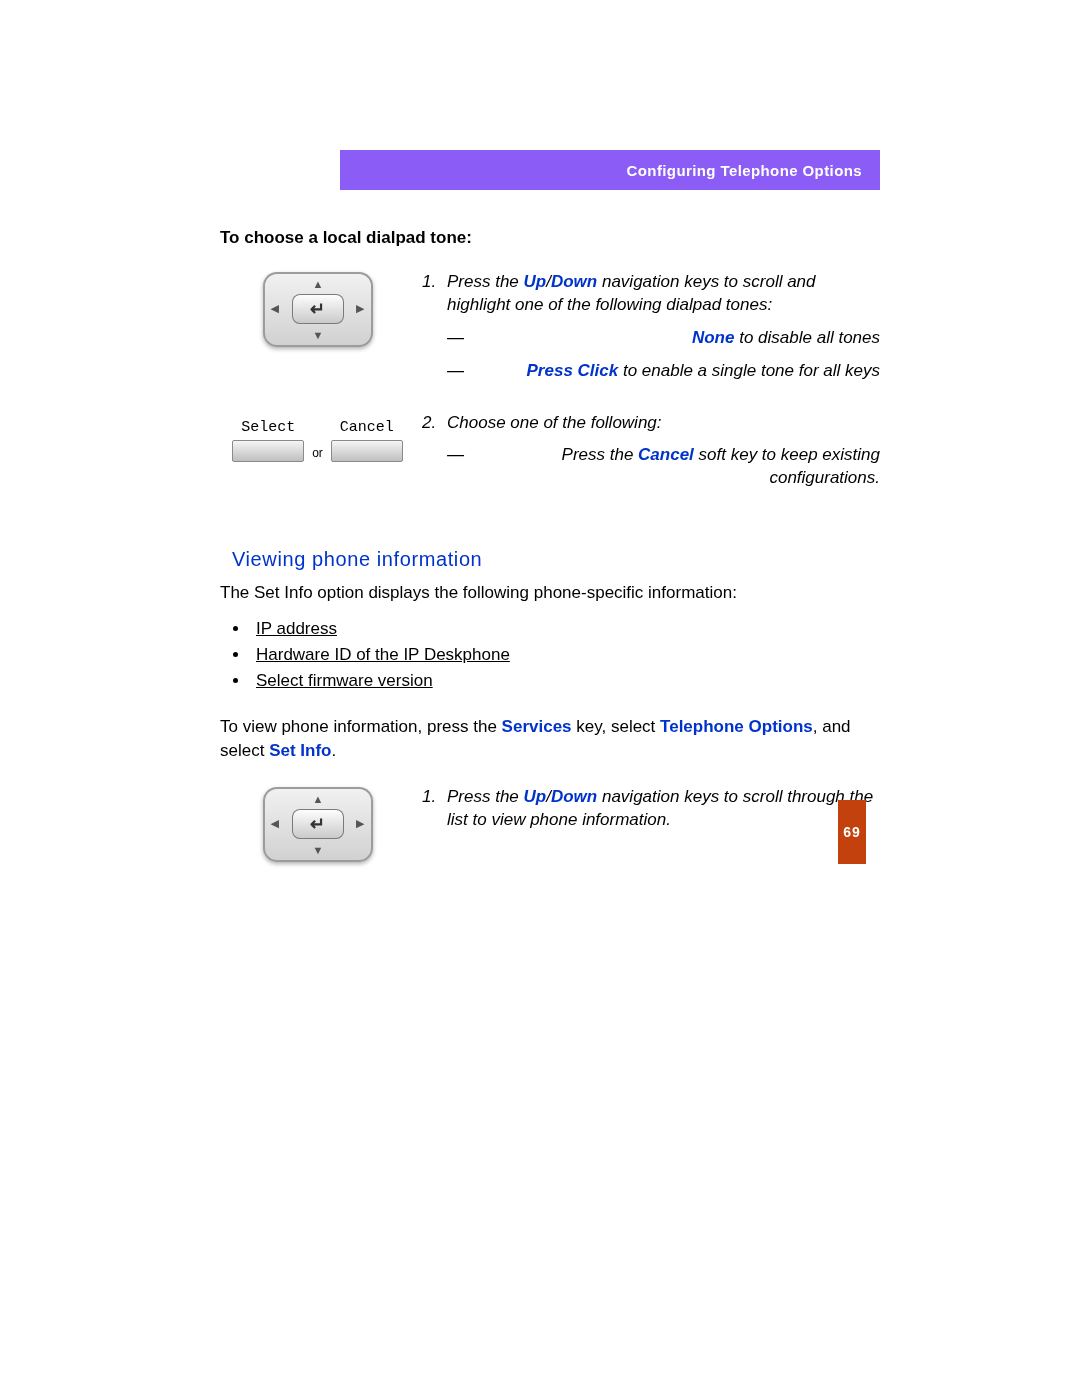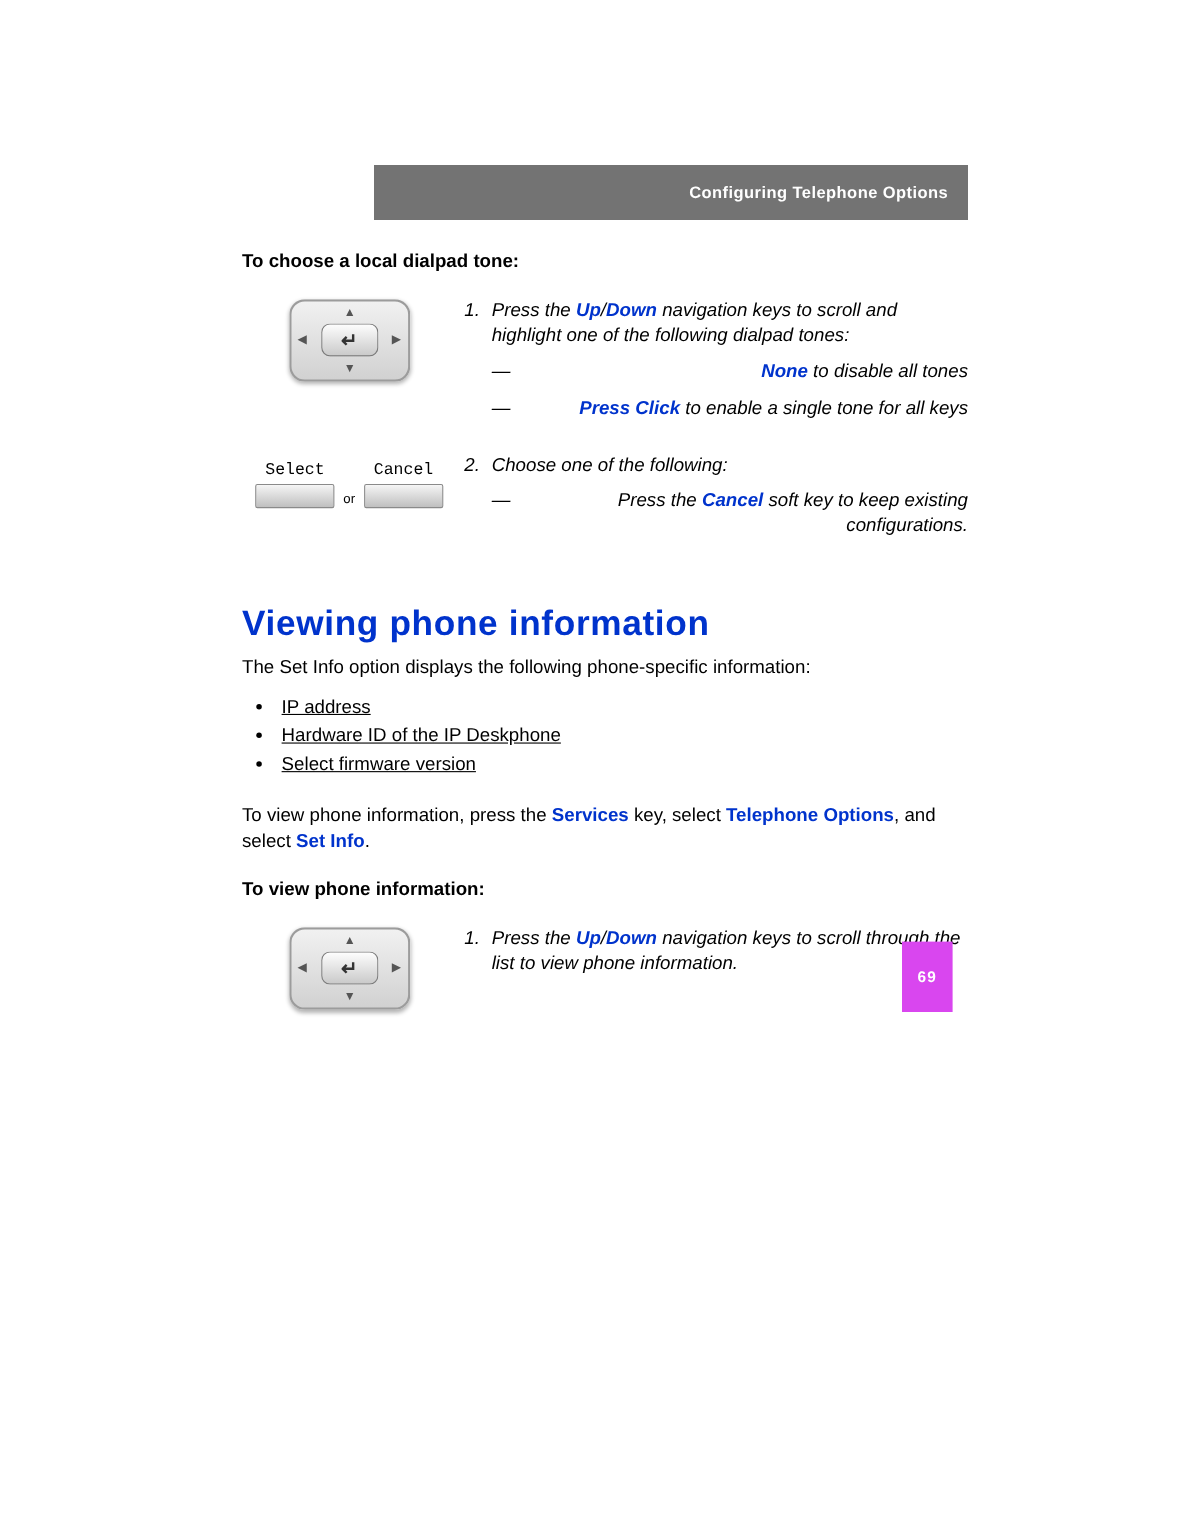--- a/index.html
+++ b/index.html
@@ -15,22 +15,22 @@
     padding: 150px 200px 100px 220px;
     position: relative;
     box-sizing: border-box;
     width: 1080px;
   }
   .header-band {
     position: absolute;
     top: 150px;
     left: 340px;
     right: 200px;
-    height: 50px;
-    background: #737373;
+    height: 40px;
+    background: #8b5cf6;
     color: #fff;
     font-weight: bold;
     font-size: 15px;
     display: flex;
     align-items: center;
     justify-content: flex-end;
     padding-right: 18px;
     letter-spacing: 0.4px;
   }
   .content {
@@ -122,45 +122,45 @@
   .softkey .btn {
     margin-top:4px;
     width:70px;height:20px;
     background:linear-gradient(#f5f5f5,#bfbfbf);
     border:1px solid #8a8a8a;
     border-radius:2px;
   }
   .or-text{font-family:Arial;font-size:12px;align-self:flex-end;padding-bottom:2px}
   h2.section {
     color:#0033cc;
-    font-size: 32px;
+    font-size: 20px;
     letter-spacing: 0.6px;
-    margin: 48px 0 10px 0;
-    font-weight: bold;
+    margin: 48px 0 10px 12px;
+    font-weight: normal;
   }
   p.body {
     margin: 0 0 14px 0;
     line-height: 1.4;
   }
   ul.dots {
     margin: 0 0 24px 0;
     padding-left: 30px;
   }
   ul.dots li {
     margin-bottom: 6px;
     padding-left: 6px;
     text-decoration: underline;
   }
   .page-number {
     position: absolute;
     right: 214px;
     bottom: 98px;
-    width: 46px;
+    width: 28px;
     height: 64px;
-    background: #d946ef;
+    background: #c2410c;
     color: #fff;
     font-weight: bold;
     font-size: 14px;
     display:flex;align-items:center;justify-content:center;
     letter-spacing:1px;
   }
 </style>
 </head>
 <body>
 
@@ -230,21 +230,20 @@
     <ul class="dots">
       <li>IP address</li>
       <li>Hardware ID of the IP Deskphone</li>
       <li>Select firmware version</li>
     </ul>
 
     <p class="body">
       <span>To view phone information, press the </span><span class="term">Services</span><span> key, select </span><span class="term">Telephone Options</span><span>, and select </span><span class="term">Set Info</span><span>.</span>
     </p>
 
-    <div class="bold-lead" style="margin-top:22px">To view phone information:</div>
 
     <div class="step-row">
       <div class="icon-col">
         <div class="nav-pad">
           <div class="center-btn"></div>
           <span class="arrow l">◀</span>
           <span class="arrow r">▶</span>
           <span class="arrow u">▲</span>
           <span class="arrow d">▼</span>
         </div>

